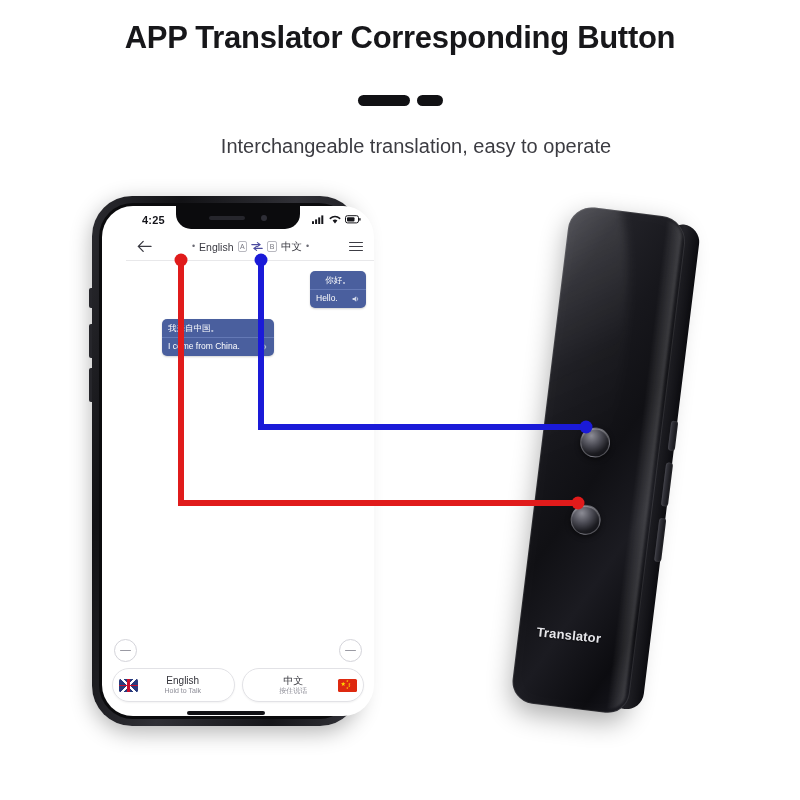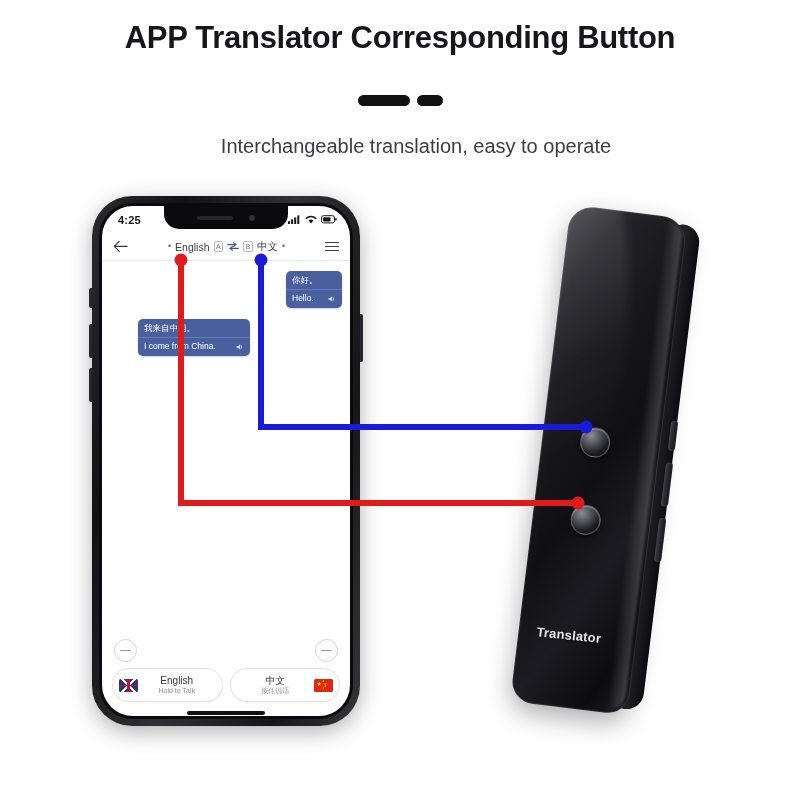--- a/index.html
+++ b/index.html
@@ -81,20 +81,21 @@
     padding: 3px;
     box-sizing: border-box;
   }
   .phone-screen {
     position: relative;
     width: 100%;
     height: 100%;
     border-radius: 31px;
     background: #ffffff;
     overflow: hidden;
+    padding-left: 24px;
   }
   .side-btn {
     position: absolute;
     left: -3px;
     width: 3px;
     border-radius: 2px 0 0 2px;
     background: #26262b;
   }
   .side-btn.s1 { top: 92px;  height: 20px; }
   .side-btn.s2 { top: 128px; height: 34px; }
@@ -211,20 +212,21 @@
     border-radius: 5px;
     color: #ffffff;
     box-shadow: 0 1px 2px rgba(0,0,0,0.18);
     overflow: hidden;
     margin-bottom: 11px;
   }
   .bubble.b-right {
     float: right;
     clear: both;
     width: 56px;
+    text-align: center;
   }
   .bubble.b-wide {
     float: left;
     clear: both;
     margin-left: 28px;
     width: 112px;
   }
   .bubble-src {
     padding: 4px 6px 3px 6px;
     font-size: 8.5px;

